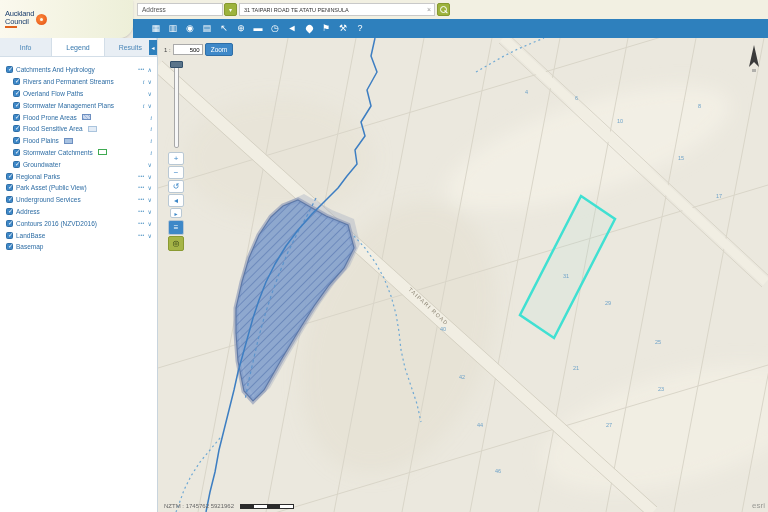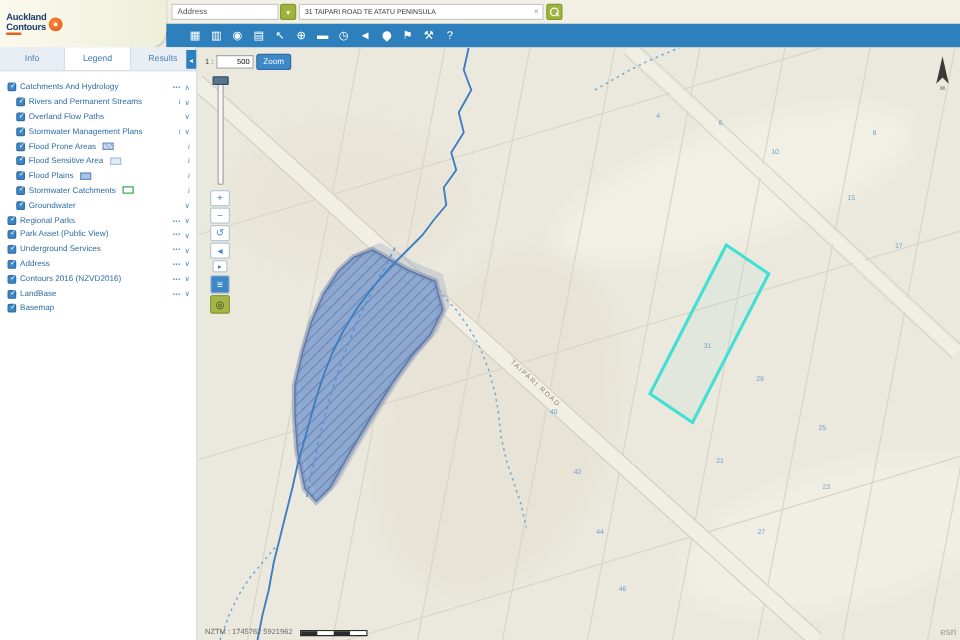--- a/index.html
+++ b/index.html
@@ -7,21 +7,21 @@
   body{font-family:"Liberation Sans",sans-serif}
   #app{position:relative;width:768px;height:512px;overflow:hidden;background:#ebe8de}
 
   
   .topstrip{position:absolute;left:0;top:0;width:768px;height:19px;background:#f2f0e2}
   .bluebar{position:absolute;left:133px;top:19px;width:635px;height:19px;background:#2e80bd;display:flex;align-items:center;gap:3px;padding-left:16px}
   .tbi{width:14px;height:15px;display:flex;align-items:center;justify-content:center;color:#fff;font-size:9px;line-height:15px;cursor:default}
   .pinshape{width:7px;height:7px;background:#fff;border-radius:50% 50% 50% 0;transform:rotate(-45deg);display:inline-block}
   .logo{position:absolute;left:0;top:0;width:133px;height:38px;background:linear-gradient(to right,#fbf9ee,#edefd8);border-radius:0 0 14px 0;display:flex;align-items:center;gap:5px;padding-left:5px;box-shadow:0 1px 2px rgba(0,0,0,.15)}
   .council{display:flex;align-items:center;gap:2px}
-  .counciltxt{font-size:7.5px;font-weight:700;color:#1b3f6e;line-height:7.5px;letter-spacing:-.2px}
+  .counciltxt{font-size:7.5px;font-weight:400;color:#1b3f6e;line-height:7.5px;letter-spacing:-.2px}
   .flower{width:11px;height:11px;border-radius:50%;background:radial-gradient(circle at 40% 40%,#ff8a3c,#e04f12);position:relative}
   .flower::after{content:"";position:absolute;left:4px;top:4px;width:3px;height:3px;border-radius:50%;background:#fbf9ee}
   .councilbar{width:12px;height:2px;background:#e0621c;margin-top:1px}
   .brand{font-size:16px;letter-spacing:0;border-bottom:1px solid #9aa8b2;padding:0 2px 1px 0;margin-left:3px;white-space:nowrap}
   .brand .geo{color:#6b7b8a;font-weight:400}
   .brand .maps{color:#3c4f60;font-weight:700}
   .selbox{position:absolute;left:137px;top:3px;width:86px;height:13px;background:#fff;border:1px solid #c9c9c9;font-size:6.5px;color:#555;line-height:11px;padding-left:4px}
   .greenbtn{position:absolute;top:3px;width:13px;height:13px;background:#9db33c;border:1px solid #86992f;border-radius:2px;color:#fff;font-size:6px;display:flex;align-items:center;justify-content:center;cursor:pointer}
   .searchinput{position:absolute;left:239px;top:3px;width:196px;height:13px;border:1px solid #c9c9c9;font-size:5.5px;color:#333;padding:0 12px 0 4px;font-family:"Liberation Sans",sans-serif}
   .clearx{position:absolute;left:423px;top:3px;width:12px;height:13px;color:#999;font-size:7px;display:flex;align-items:center;justify-content:center;cursor:pointer}
@@ -95,21 +95,21 @@
       </span>
       <span class="tbi">⚑</span>
       <span class="tbi">⚒</span>
       <span class="tbi">?</span>
     </div>
 
   <div class="logo">
     <div class="council">
       <div>
         <div class="counciltxt">Auckland</div>
-        <div class="counciltxt">Contours</div>
+        <div class="counciltxt">Council</div>
         <div class="councilbar"></div>
       </div>
       <span class="flower"></span>
     </div>
   </div>
 
   <div class="selbox">Address</div>
   <div class="greenbtn" style="left:224px">
       <span>▾</span>
     </div>

